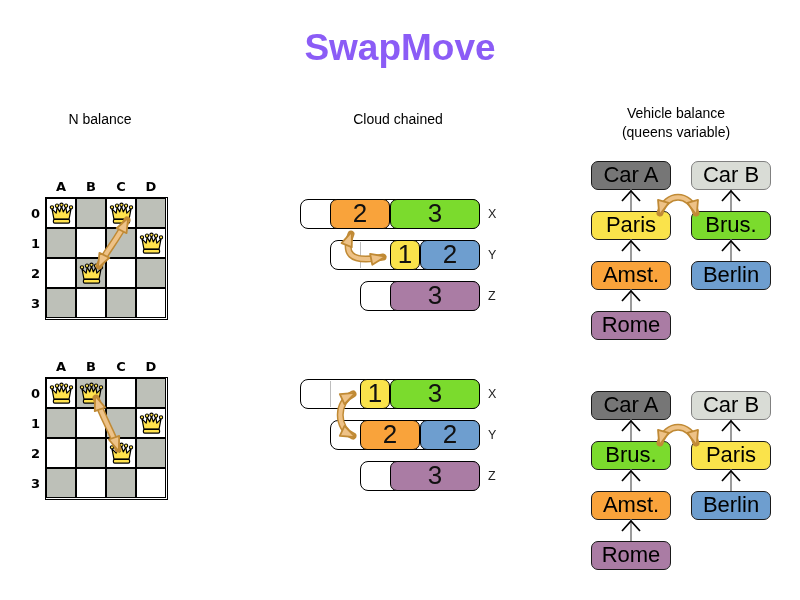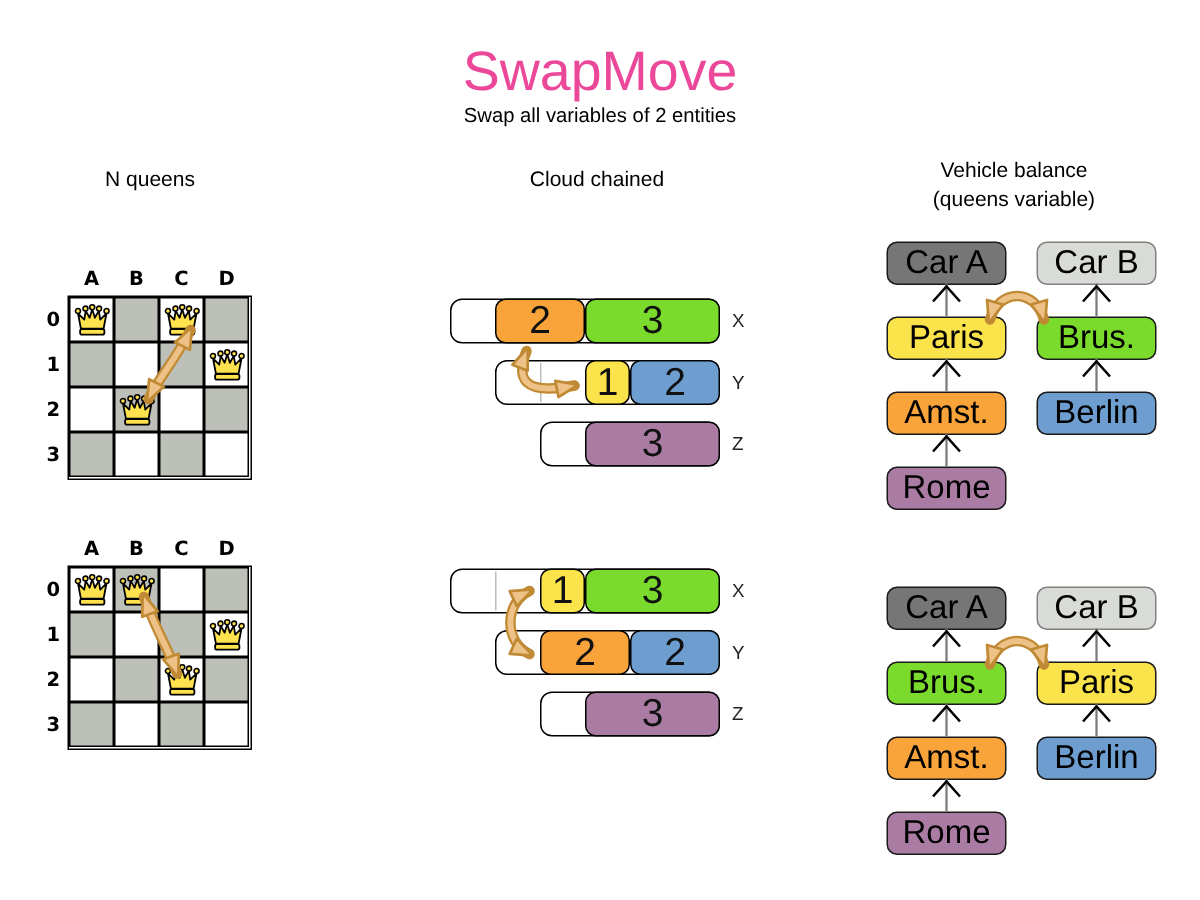--- a/index.html
+++ b/index.html
@@ -1,19 +1,19 @@
 <!DOCTYPE html>
 <html><head>
 <meta charset="utf-8">
 <style>
   html,body{margin:0;padding:0;background:#fff;}
   .stage{position:relative;width:800px;height:600px;background:#ffffff;
          font-family:"Liberation Sans",sans-serif;overflow:hidden;}
   .title{position:absolute;left:0;top:27px;width:100%;text-align:center;
-         font-size:37px;font-weight:400;color:#ec4899;}
+         font-size:37px;font-weight:700;color:#8b5cf6;}
   .subtitle{position:absolute;left:0;top:69px;width:100%;text-align:center;
          font-size:13.5px;color:#000;}
   .col-header{position:absolute;text-align:center;font-size:14px;color:#000;}
   
   .qlabel{position:absolute;font-family:"DejaVu Sans",sans-serif;font-weight:700;
           font-size:13px;text-align:center;color:#000;}
   .qcell{position:absolute;width:30px;height:30px;background:#fff;
          border:1px solid #000;box-sizing:border-box;}
   .qcell.shade{background:#BDC0B8;}
   .qgrid{position:absolute;width:123px;height:123px;border:1px solid #000;
@@ -36,23 +36,22 @@
   #overlay .chain-line{stroke:#7a7a7a;stroke-width:1.5;}
   #overlay .chain-head{stroke:#000;stroke-width:1.7;fill:none;}
   #overlay .swap-dark{stroke:#C08A35;stroke-width:7;fill:none;stroke-linecap:round;}
   #overlay .swap-light{stroke:#EEC287;stroke-width:4;fill:none;}
 </style>
 </head>
 <body>
 
 <div class="stage">
   <div class="title">SwapMove</div>
-  <div class="subtitle">Swap all variables of 2 entities</div>
-
-  <div class="col-header" style="left:20px;top:111px;width:160px">N queens</div>
+
+  <div class="col-header" style="left:20px;top:111px;width:160px">N balance</div>
   <div class="col-header" style="left:318px;top:111px;width:160px">Cloud chained</div>
   <div class="col-header" style="left:596px;top:105px;width:160px">Vehicle balance</div>
   <div class="col-header" style="left:596px;top:124px;width:160px">(queens variable)</div>
 
   <div id="diagram-root">
       <div class="qlabel" style="left: 46px; top: 179px; width: 30px;">A</div>
       <div class="qlabel" style="left: 76px; top: 179px; width: 30px;">B</div>
       <div class="qlabel" style="left: 106px; top: 179px; width: 30px;">C</div>
       <div class="qlabel" style="left: 136px; top: 179px; width: 30px;">D</div>
       <div class="qlabel" style="left: 22px; top: 206px; width: 18px; text-align: right;">0</div>

